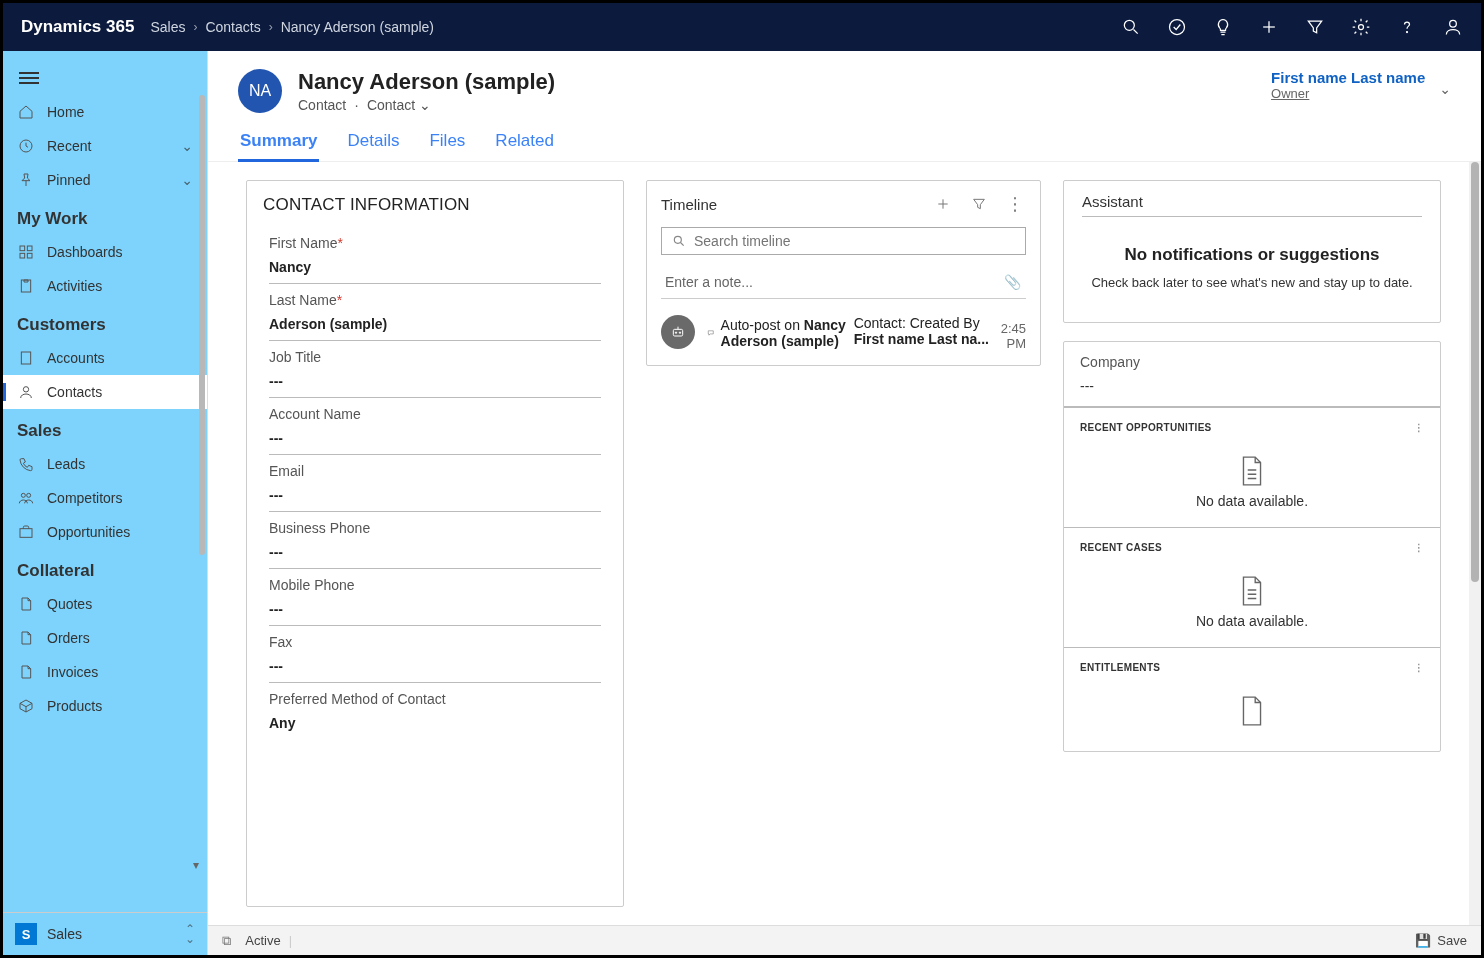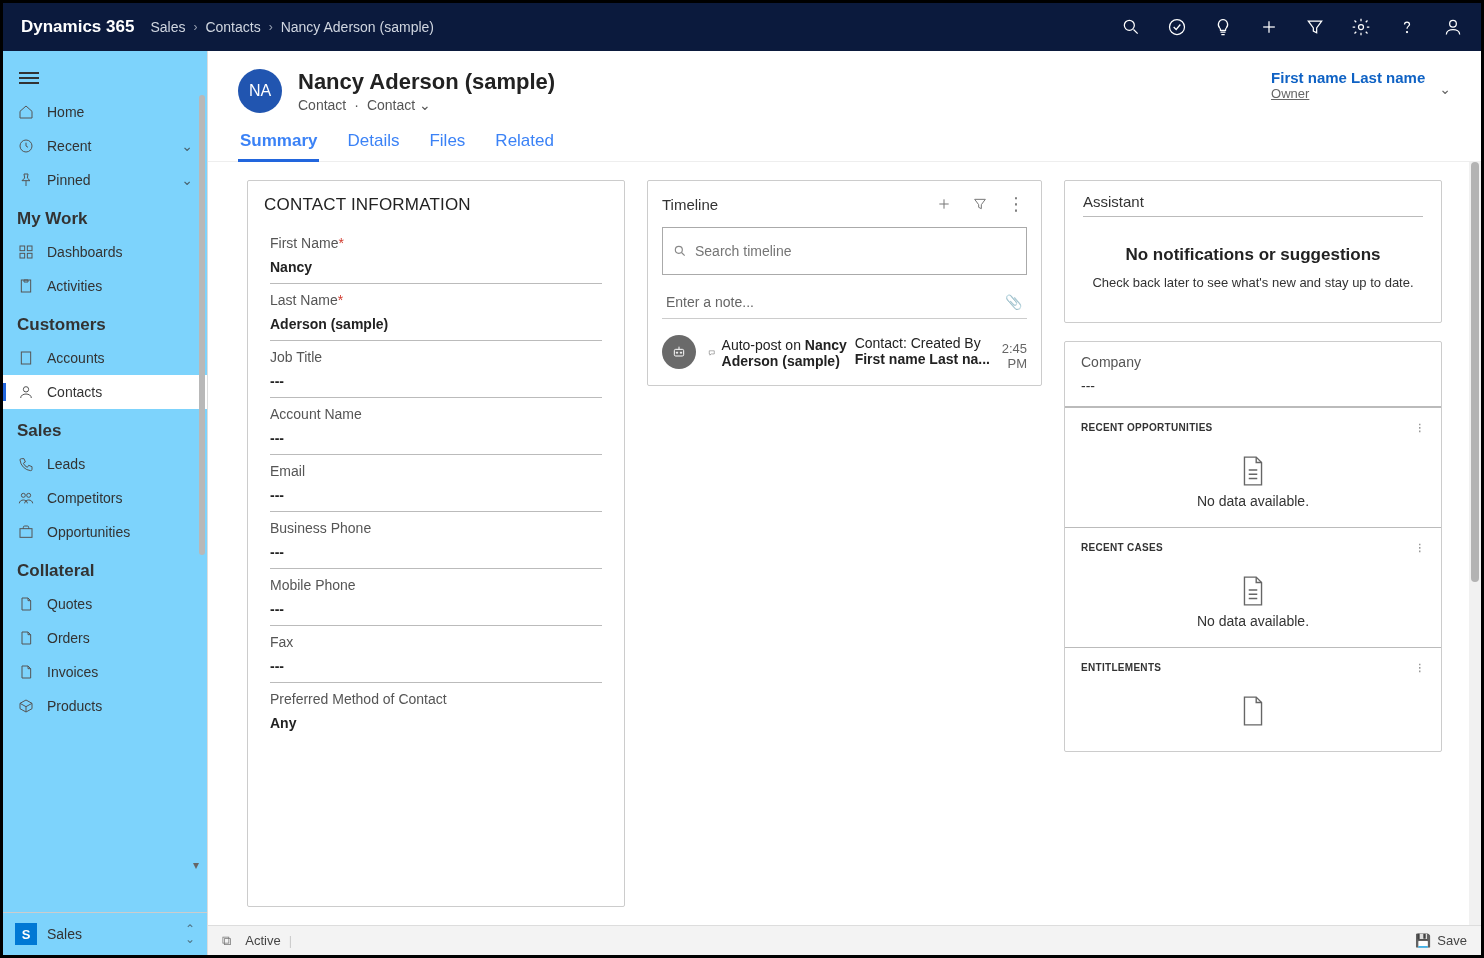--- a/index.html
+++ b/index.html
@@ -39,37 +39,37 @@
 .page-title { font-size: 22px; font-weight: 600; color: #222; }
 .page-sub { font-size: 14px; color: #555; display: flex; gap: 8px; align-items: center; margin-top:2px;}
 .header-spacer { flex: 1; }
 .owner { text-align: left; margin-right: 14px; }
 .owner-name { color: #0f62c4; font-weight: 600; font-size: 15px; }
 .owner-label { color: #666; font-size: 13px; text-decoration: underline; }
 .tabs { display: flex; gap: 26px; padding: 18px 30px 0 30px; border-bottom: 1px solid #eee; }
 .tab { padding: 0 2px 10px 2px; font-size: 17px; color: #3b82f6; cursor: pointer; position: relative; }
 .tab.active { font-weight: 600; }
 .tab.active::after { content:''; position:absolute; bottom:-1px; left:0; right:0; height:3px; background:#2266dd; }
-.content { flex: 1; display: flex; gap: 22px; padding: 18px 22px; overflow: hidden; position:relative;margin-left:17px;}
+.content { flex: 1; display: flex; gap: 22px; padding: 18px 38px; overflow: hidden; position:relative;}
 .card { background: #fff; border: 1px solid #ccc; border-radius: 2px; }
 .card.left { width: 378px; overflow: hidden; }
 .card.mid { width: 395px; align-self: flex-start; }
 .card.right { width: 378px; overflow: hidden; }
 .right-stack { display: flex; flex-direction: column; gap: 18px; }
 .card-title { font-size: 17px; padding: 14px 16px 12px 16px; color: #222; letter-spacing: .2px;}
 .fields { padding: 0 22px 14px 22px; }
 .field { border-bottom: 1px solid #bbb; padding: 8px 0 8px 0; }
 .field-label { color: #555; font-size: 14px; }
 .req { color: #d13a2e; }
 .field-value { font-weight: 600; padding-top: 8px; color:#222;}
 .timeline-head { display:flex; align-items:center; padding: 12px 14px; }
 .timeline-head .t-title { font-size:15px; color:#333; }
 .timeline-head .spacer { flex:1; }
 .timeline-head .ico { width:22px; display:flex; justify-content:center; cursor:pointer; opacity:.8; margin-left:14px;}
-.search-box { margin: 0 14px 10px; border: 1px solid #aaa; height: 48px; display: flex; align-items: center; padding: 0 10px; gap: 8px; color:#666;}
+.search-box { margin: 0 14px 10px; border: 1px solid #aaa; height: 28px; display: flex; align-items: center; padding: 0 10px; gap: 8px; color:#666;}
 .search-box input { border:none; outline:none; flex:1; font-size:14px; color:#666;}
 .note-box { margin: 0 14px 10px; border-bottom: 1px solid #ccc; height: 34px; display:flex; align-items:center; color:#666; font-size:14px; padding:0 4px;}
 .note-box .spacer{flex:1;}
 .timeline-entry { display:flex; gap:12px; padding: 6px 14px 14px 14px; }
 .timeline-entry .bubble { width:34px; height:34px; border-radius:50%; background:#6a6a6a; display:flex; align-items:center; justify-content:center; flex-shrink:0;}
 .timeline-entry .bubble svg { stroke:#fff; fill:none; stroke-width:1.5; width:16px; height:16px;}
 .timeline-entry .body { flex:1; }
 .timeline-entry .line1 { font-size:14px; color:#222; display:flex; align-items:center; gap:6px;}
 .timeline-entry .line1 b { font-weight:600;}
 .timeline-entry .line2 { font-size:14px; color:#222; }

